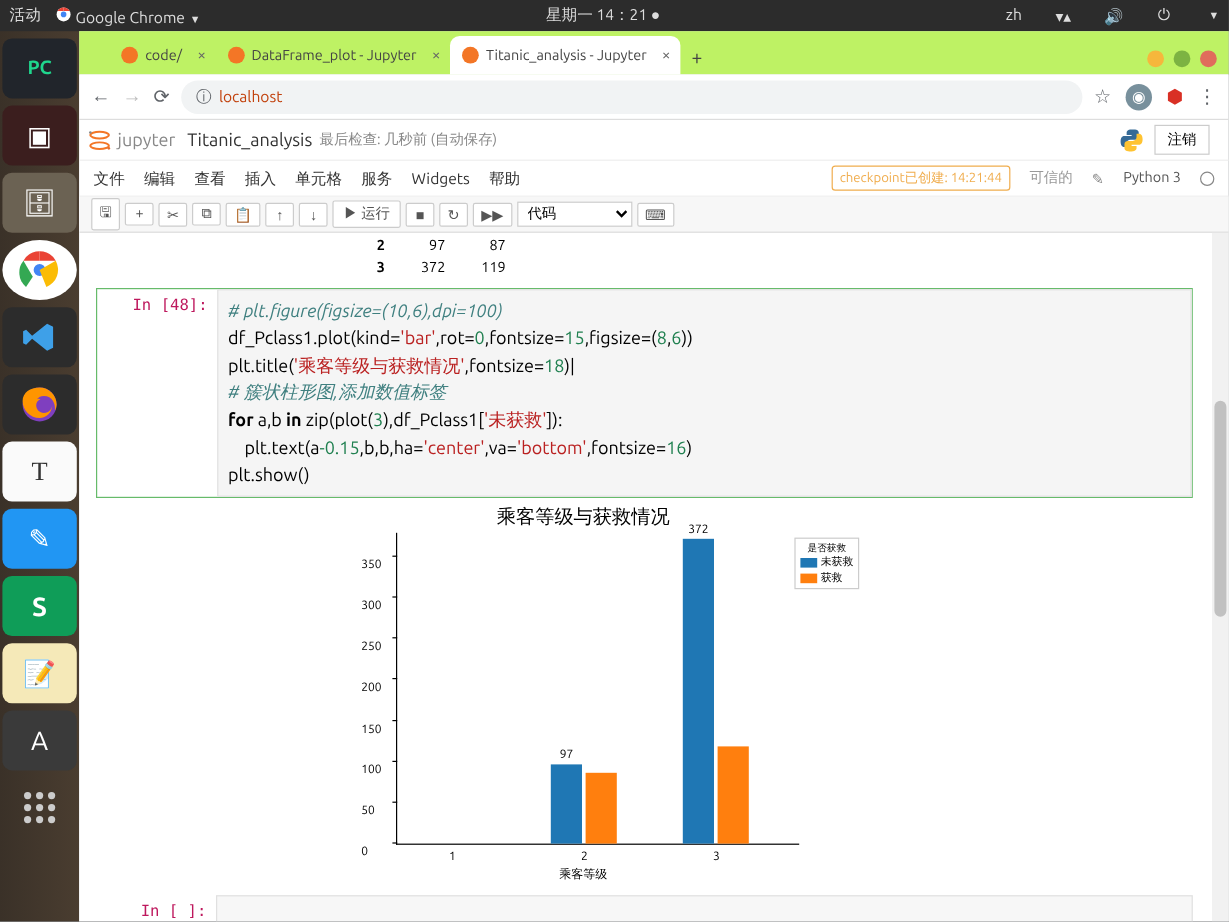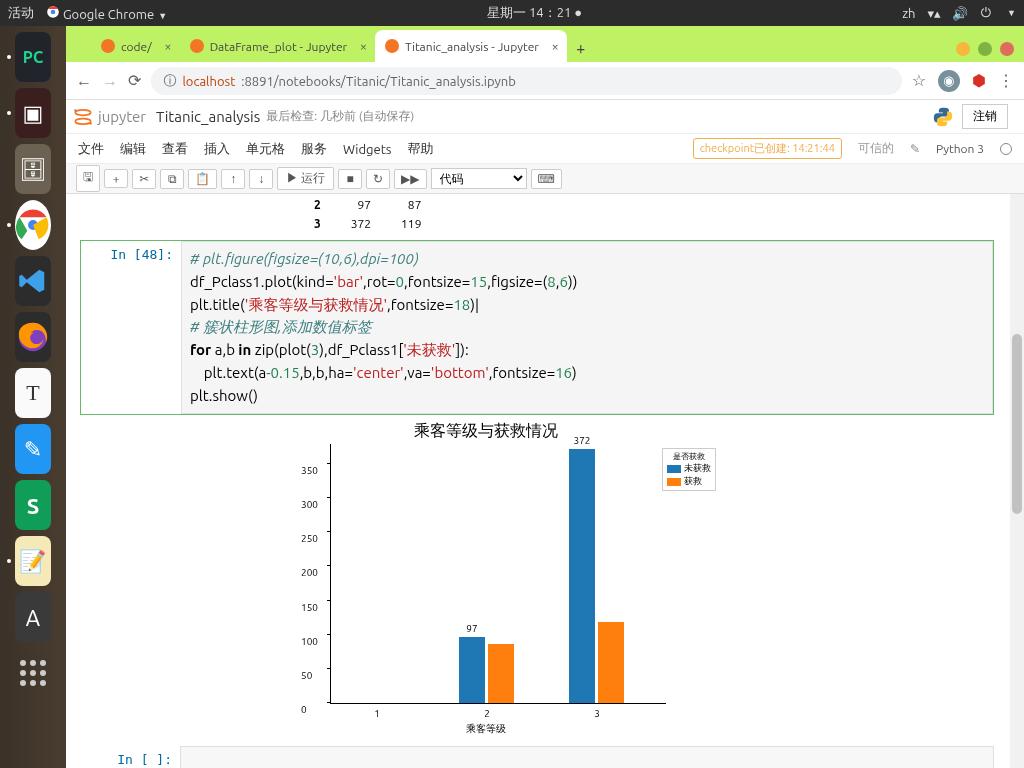--- a/index.html
+++ b/index.html
@@ -2,27 +2,27 @@
 <html><head>
 <meta charset="utf-8">
 <style>
 * { margin: 0; padding: 0; box-sizing: border-box; font-family: Ubuntu, Arial, sans-serif; }
 body { width: 1024px; height: 768px; overflow: hidden; background: #2c2c2c; position: relative; }
 
 
 .gnome-bar { height: 26px; background: #2c2c2c; color: #ddd; display: flex; align-items: center; font-size: 13px; padding: 0 8px; }
 .gnome-left { display: flex; gap: 12px; align-items: center; }
 .gnome-center { flex: 1; text-align: center; }
-.gnome-right { display: flex; gap: 12px; align-items: center; }
+.gnome-right { display: flex; gap: 28px; align-items: center; }
 .gnome-bar .tri { font-size: 9px; margin-left: 4px; }
 .gnome-icon { width: 14px; height: 14px; display: inline-block; }
 
 
 .launcher { position: absolute; left: 0; top: 26px; width: 66px; height: 742px; background: linear-gradient(to right, #3a3128, #4a3d30); display: flex; flex-direction: column; align-items: center; padding-top: 6px; gap: 6px; }
-.licon { width: 36px; height: 50px; border-radius: 8px; display: flex; align-items: center; justify-content: center; font-size: 22px; color: #fff; position: relative; text-align: center; }
+.licon { width: 62px; height: 50px; border-radius: 8px; display: flex; align-items: center; justify-content: center; font-size: 22px; color: #fff; position: relative; text-align: center; }
 .licon.active::before { content: ''; position: absolute; left: -8px; width: 4px; height: 4px; background: #fff; border-radius: 50%; }
 .licon.pc { background: #21252b; color: #1fd68d; font-weight: bold; font-size: 16px; }
 .licon.term { background: #3b1e1e; }
 .licon.files { background: #6b6253; }
 .licon.chrome { background: #fff; border-radius: 50%; }
 .licon.vsc { background: #2c2c2c; color: #3ea0e8; }
 .licon.ff { background: #2c2c2c; }
 .licon.text { background: #fafafa; color: #333; font-family: serif; }
 .licon.blue { background: #2196f3; }
 .licon.green { background: #0f9d58; color: #fff; font-weight: bold; }
@@ -79,21 +79,21 @@
 .notebook { position: absolute; top: 94px; left: 0; right: 16px; bottom: 0; overflow: hidden; padding: 0 0 0 0; }
 .scrollbar { position: absolute; right: 0; top: 94px; bottom: 0; width: 14px; background: #f1f1f1; }
 .scrollthumb { position: absolute; right: 2px; width: 10px; background: #c1c1c1; border-radius: 5px; }
 
 .cell-out-table { margin-left: 232px; font-family: monospace; font-size: 12px; }
 .cell-out-table td { padding: 2px 14px; text-align: right; }
 .cell-out-table .idx { font-weight: bold; }
 
 .code-cell { margin: 6px 14px; display: flex; }
 .code-cell.selected { border: 1px solid #66bb6a; }
-.prompt { width: 100px; text-align: right; padding: 6px 8px 0 0; font-family: monospace; font-size: 13px; color: #0369a1; }
+.prompt { width: 100px; text-align: right; padding: 6px 8px 0 0; font-family: monospace; font-size: 13px; color: #be185d; }
 .code-area { flex: 1; background: #f7f7f7; border: 1px solid #e0e0e0; padding: 6px 8px; font-family: monospace; font-size: 15px; line-height: 1.45; white-space: pre; overflow: hidden; }
 .code-cell.selected .code-area { background: #f5f5f5; }
 .c-com { color: #408080; font-style: italic; }
 .c-kw { color: #000000; font-weight: bold; }
 .c-str { color: #ba2121; }
 .c-num { color: #208050; }
 .c-name { color: #000; }
 
 
 .chart-wrap { margin-left: 230px; margin-top: 4px; width: 380px; }
@@ -212,21 +212,20 @@
     </div>
   </div>
 
   <div class="addr-bar">
     <span class="nav-btn">←</span>
     <span class="nav-btn disabled">→</span>
     <span class="nav-btn">⟳</span>
     <div class="addr-field">
       <span>ⓘ</span>
       <span class="host">localhost</span>
-        <span>:8891/notebooks/Titanic/Titanic_analysis.ipynb</span>
     </div>
     <div class="addr-right">
       <span style="color:#5f6368">☆</span>
       <div class="user-circle">◉</div>
       <span style="color:#d93025">⬢</span>
       <span class="nav-btn">⋮</span>
     </div>
   </div>
 
   <div class="jupyter">

